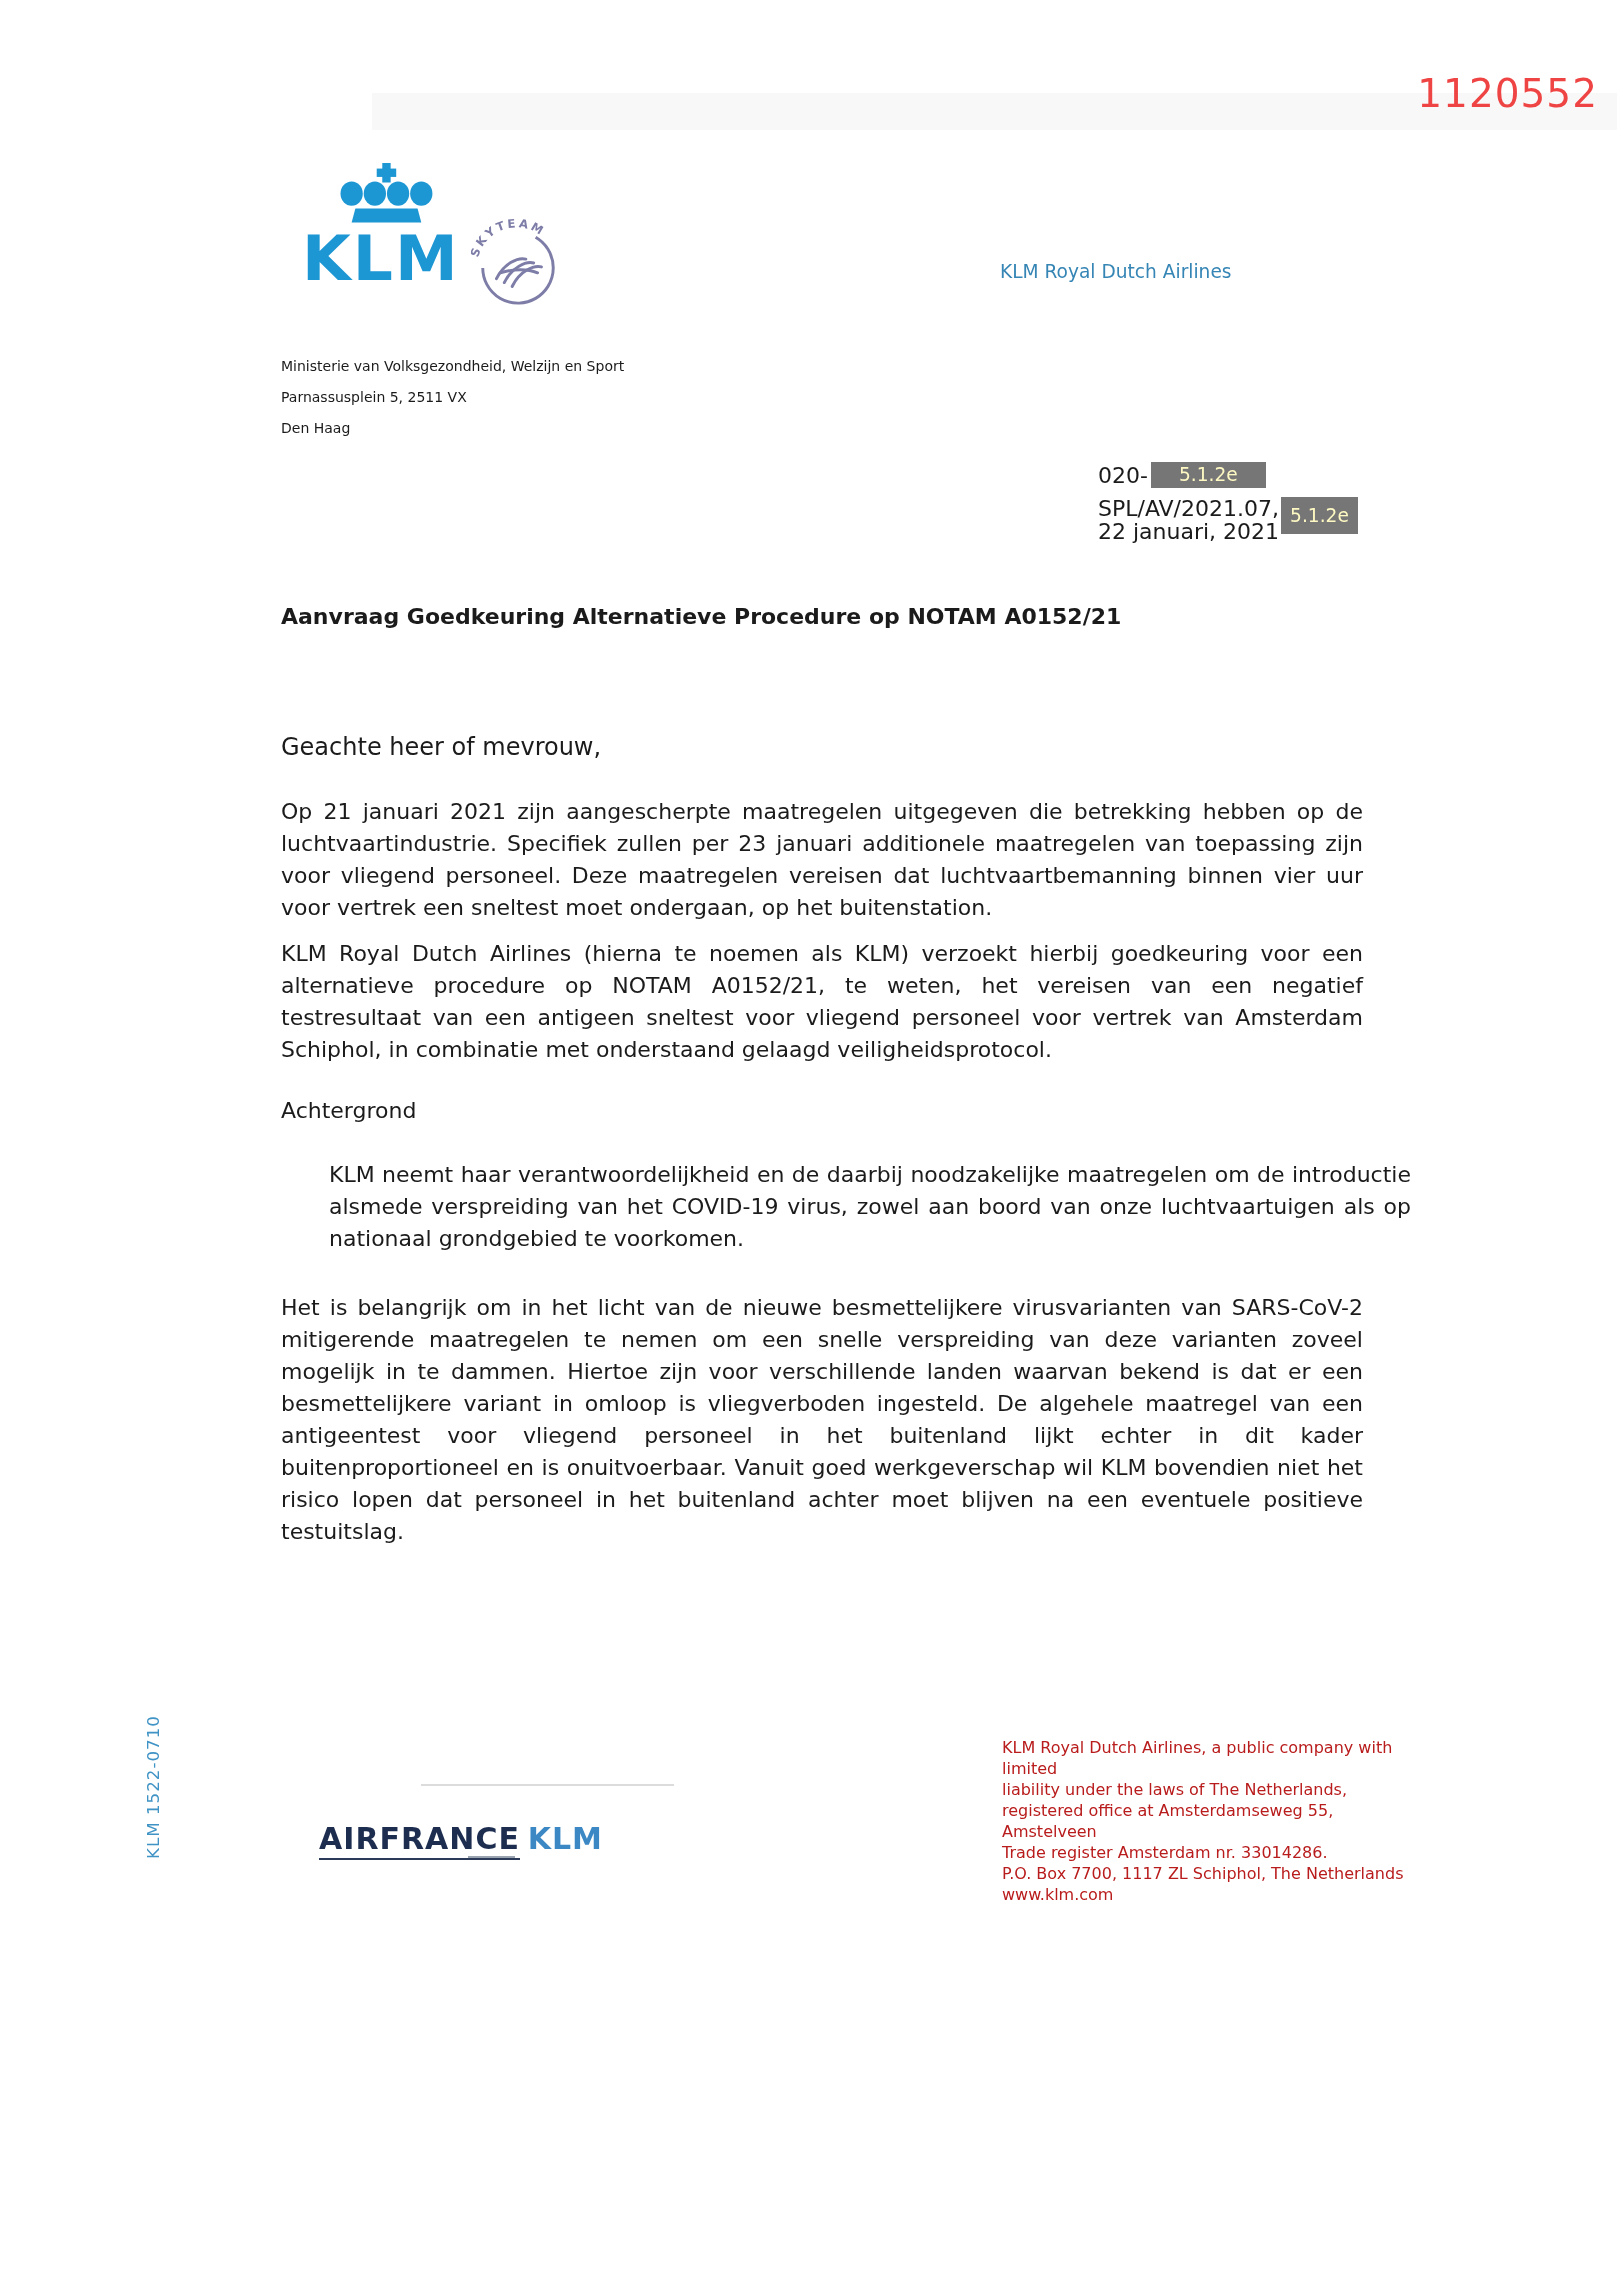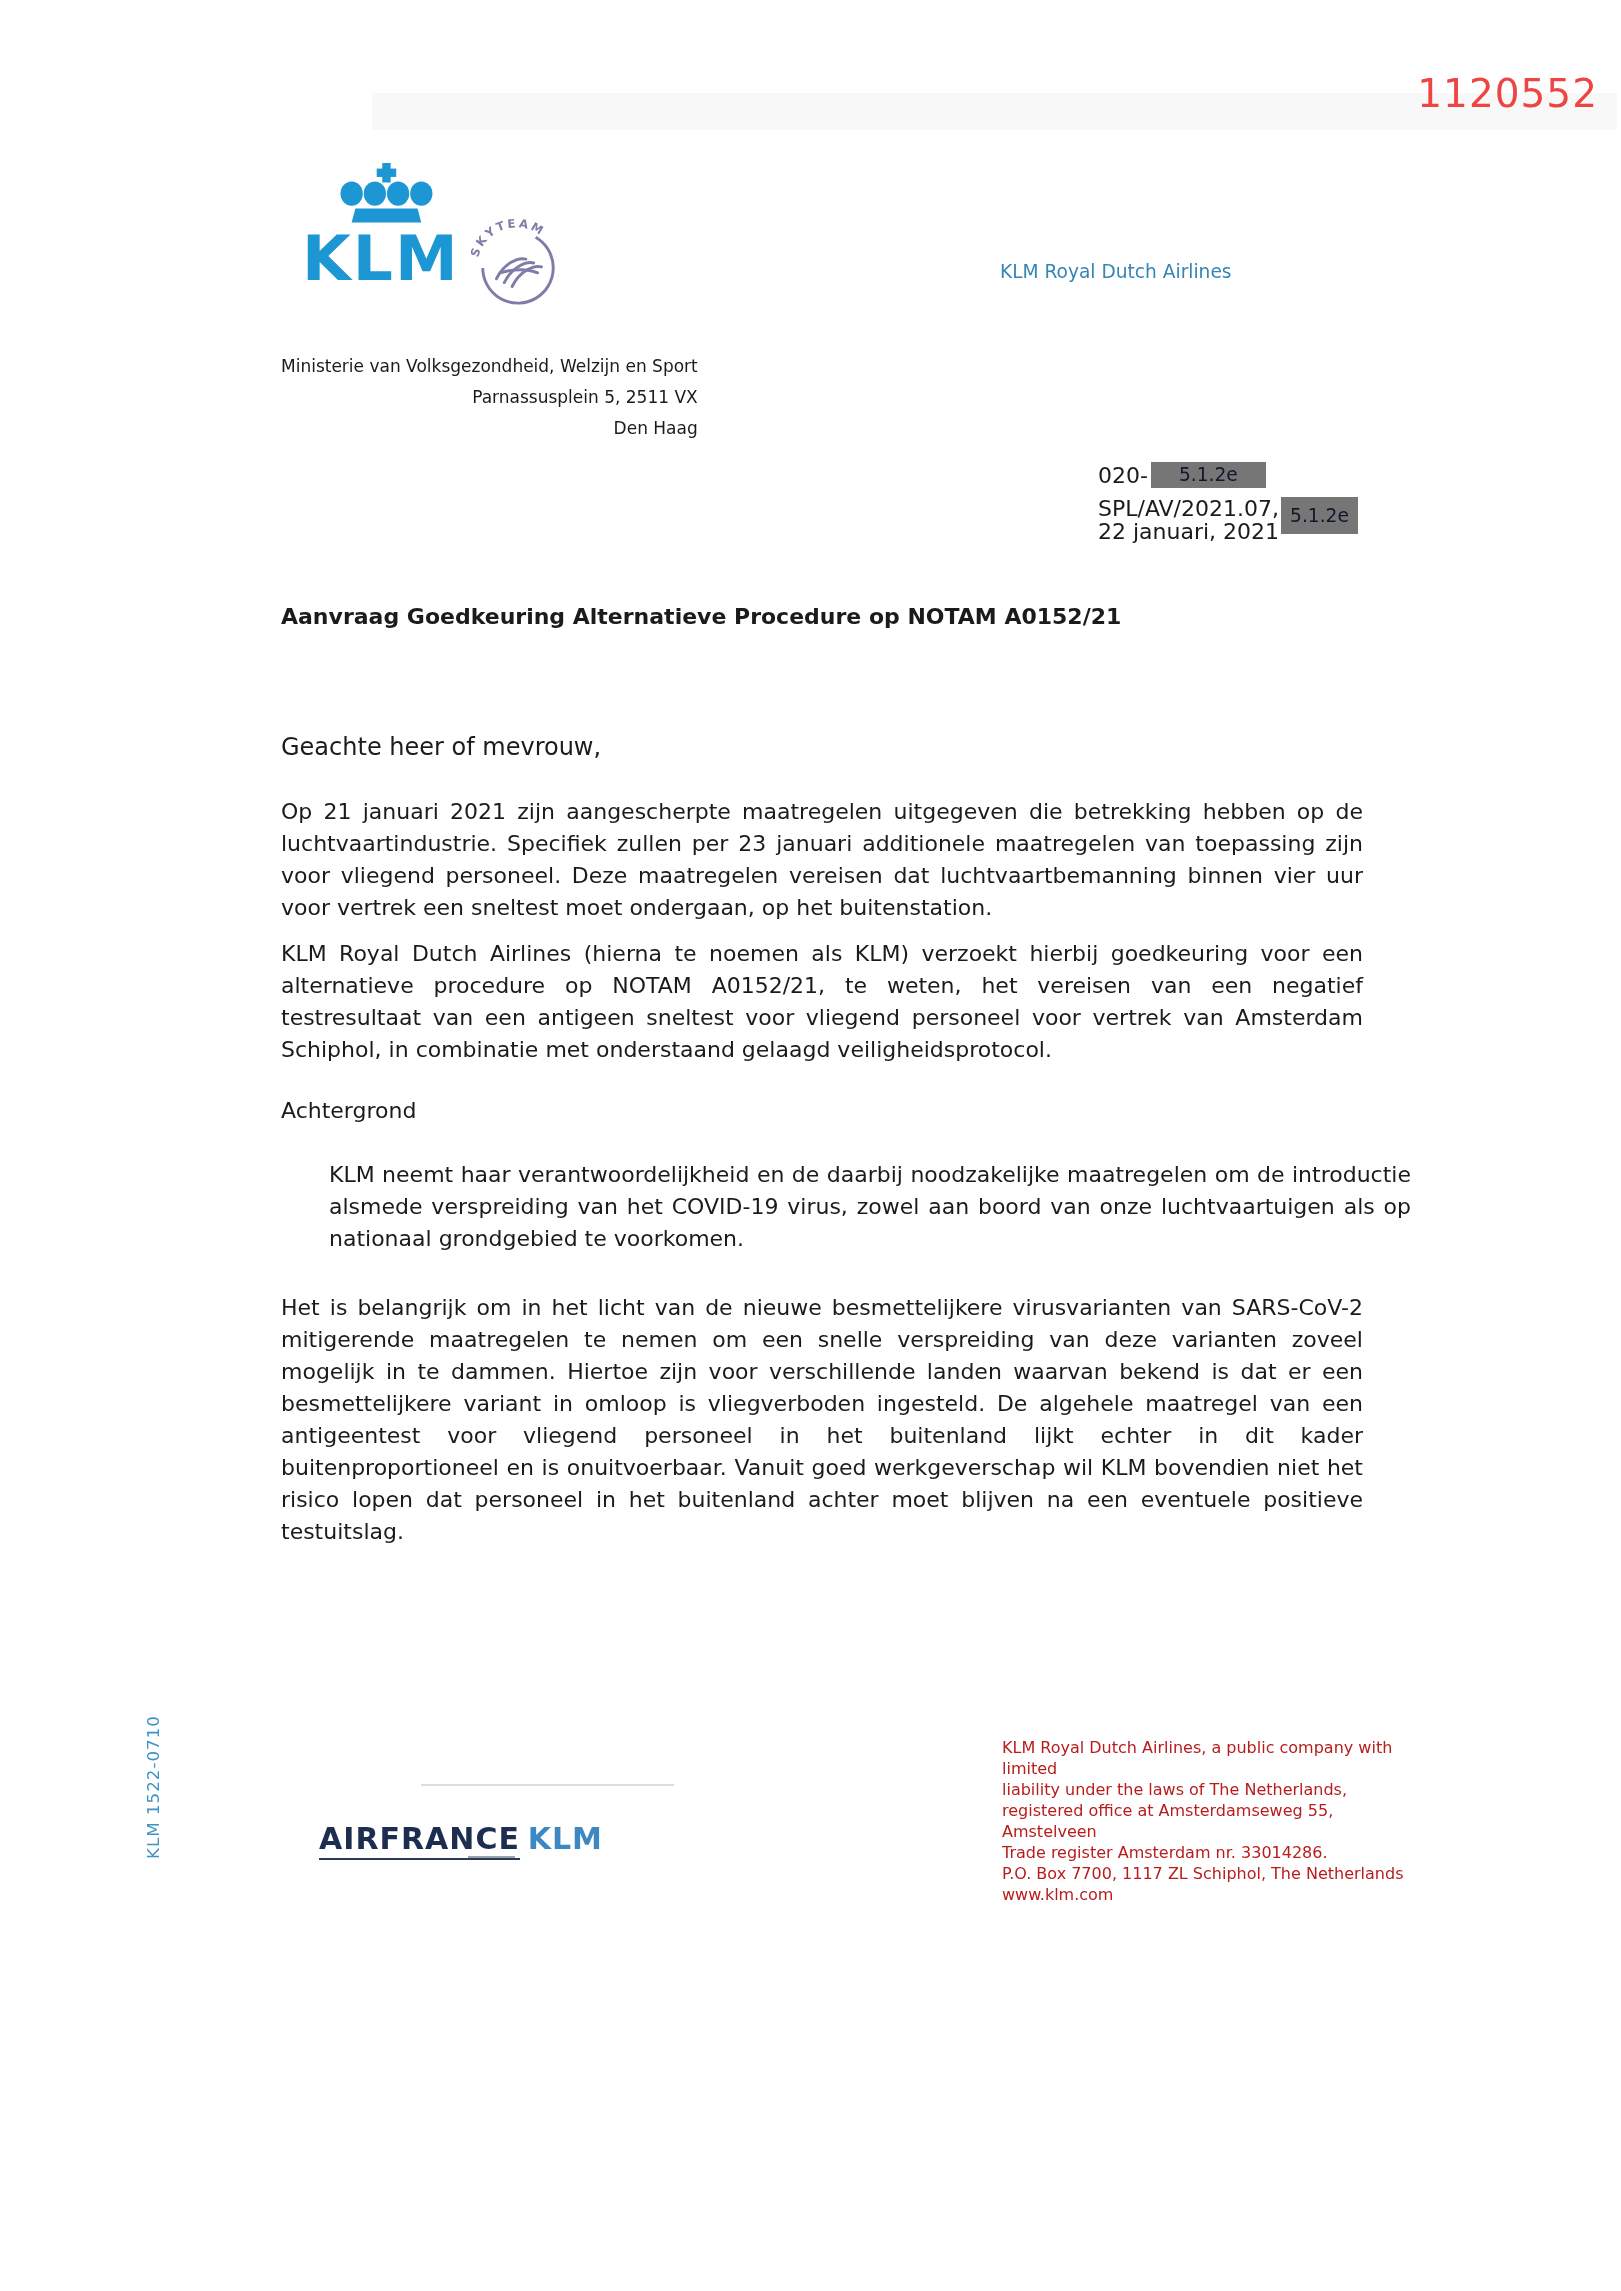--- a/index.html
+++ b/index.html
@@ -41,28 +41,28 @@
     color: #1d96d4;
     font-family: "DejaVu Sans", sans-serif;
   }
   .skyteam { position: absolute; left: 169px; top: 51px; }
   .header-caption {
     position: absolute; left: 1000px; top: 261px;
     font-size: 18.6px;
     color: #3585b5;
   }
   
-  .recipient { position: absolute; left: 281px; top: 351px; font-size: 17px; line-height: 31px; text-align: right; }
+  .recipient { position: absolute; left: 281px; top: 351px; font-size: 14px; line-height: 31px; }
   
   .ref-block { position: absolute; left: 1098px; top: 463px; font-size: 22px; }
   .ref-row { position: relative; height: 28px; white-space: nowrap; }
   .redaction {
     display: inline-block;
     background: #767676;
-    color: #0f172a;
+    color: #fef9c3;
     font-size: 18.6px;
     text-align: center;
     vertical-align: middle;
   }
   .redaction.r1 { width: 115px; height: 25.5px; line-height: 25.5px; margin-left: 2.9px; position: relative; top: -2px; }
   .redaction.r2 { width: 77px; height: 37px; line-height: 37px; margin-left: 2px; position: relative; top: 5.9px; }
   
   .subject { position: absolute; left: 281px; top: 601px; font-size: 22px; line-height: 31px; }
   .subject .title { font-weight: 700; }
   

